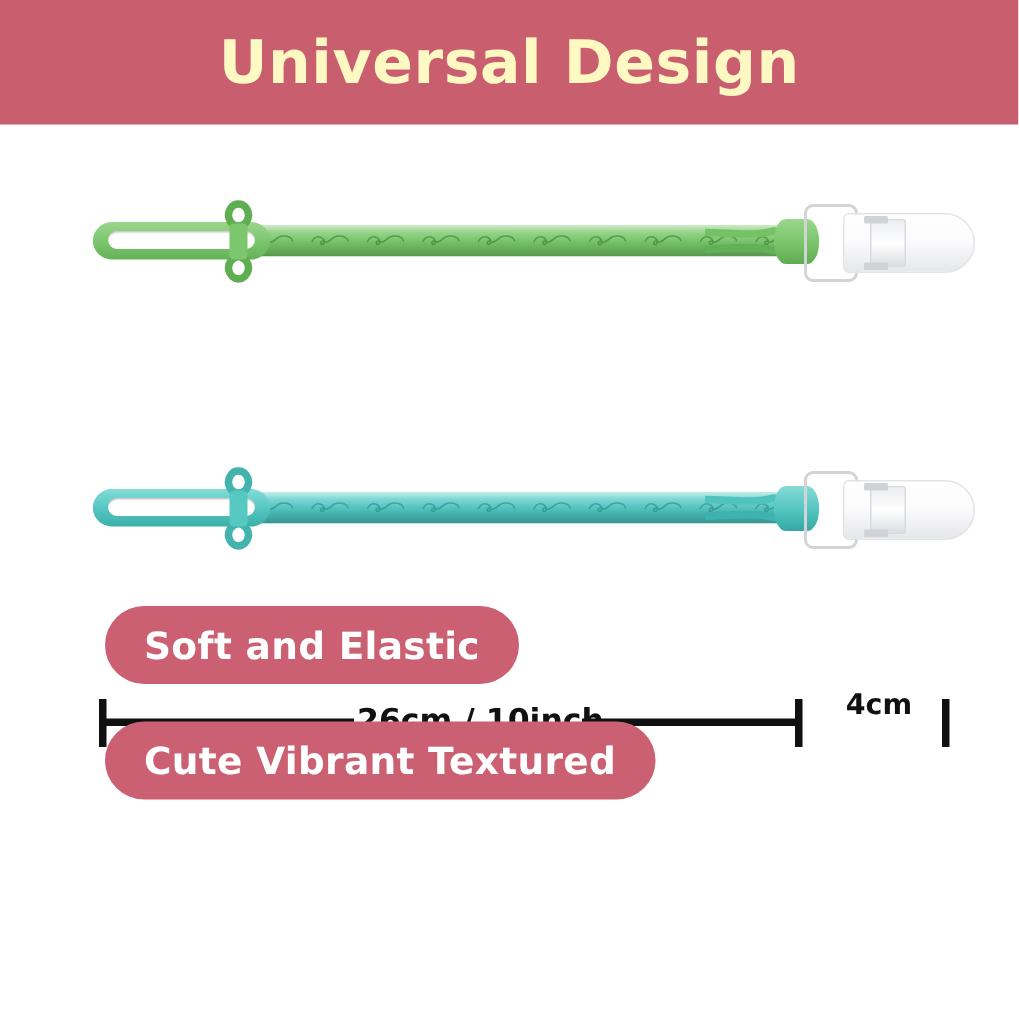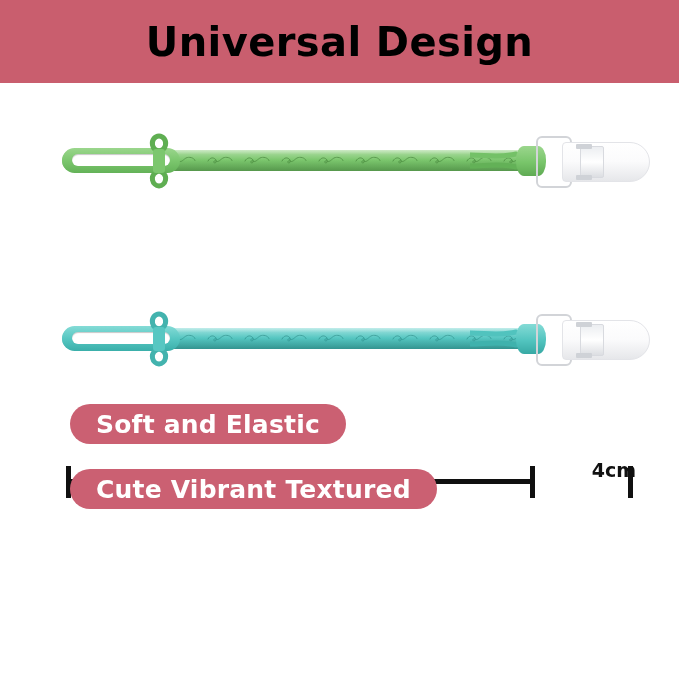--- a/index.html
+++ b/index.html
@@ -22,21 +22,21 @@
     top: 0;
     width: 679px;
     height: 83px;
     background: #c95e6e;
     display: flex;
     align-items: center;
     justify-content: center;
     box-sizing: border-box;
   }
   #header-title {
-    color: #000000;
+    color: #fef9c3;
     font-size: 40px;
     font-weight: bold;
     letter-spacing: 0.4px;
     font-family: "DejaVu Sans", sans-serif;
     line-height: 1;
     white-space: nowrap;
   }
 
   
   .strap-assembly {
@@ -243,21 +243,21 @@
     text-align: center;
     font-size: 21px;
     font-weight: bold;
     color: #111111;
     font-family: "DejaVu Sans", sans-serif;
     white-space: nowrap;
     line-height: 28px;
   }
   #dim-label-side {
     position: absolute;
-    left: 572px;
+    left: 544px;
     top: 230px;
     width: 84px;
     text-align: center;
     font-size: 19px;
     font-weight: bold;
     color: #111111;
     font-family: "DejaVu Sans", sans-serif;
     line-height: 24px;
   }
   #dim-label-side div { white-space: nowrap; }
@@ -268,21 +268,21 @@
     left: 70px;
     top: 404px;
     width: 560px;
   }
   .feature-pill {
     display: inline-flex;
     align-items: center;
     background: #cb6072;
     color: #ffffff;
     border-radius: 30px;
-    height: 40px;
+    height: 52px;
     padding: 0 26px;
     font-size: 25px;
     font-weight: bold;
     font-family: "DejaVu Sans", sans-serif;
     letter-spacing: 0.2px;
     white-space: nowrap;
     box-sizing: border-box;
   }
   .feature-row { margin-bottom: 25px; }
 </style>

